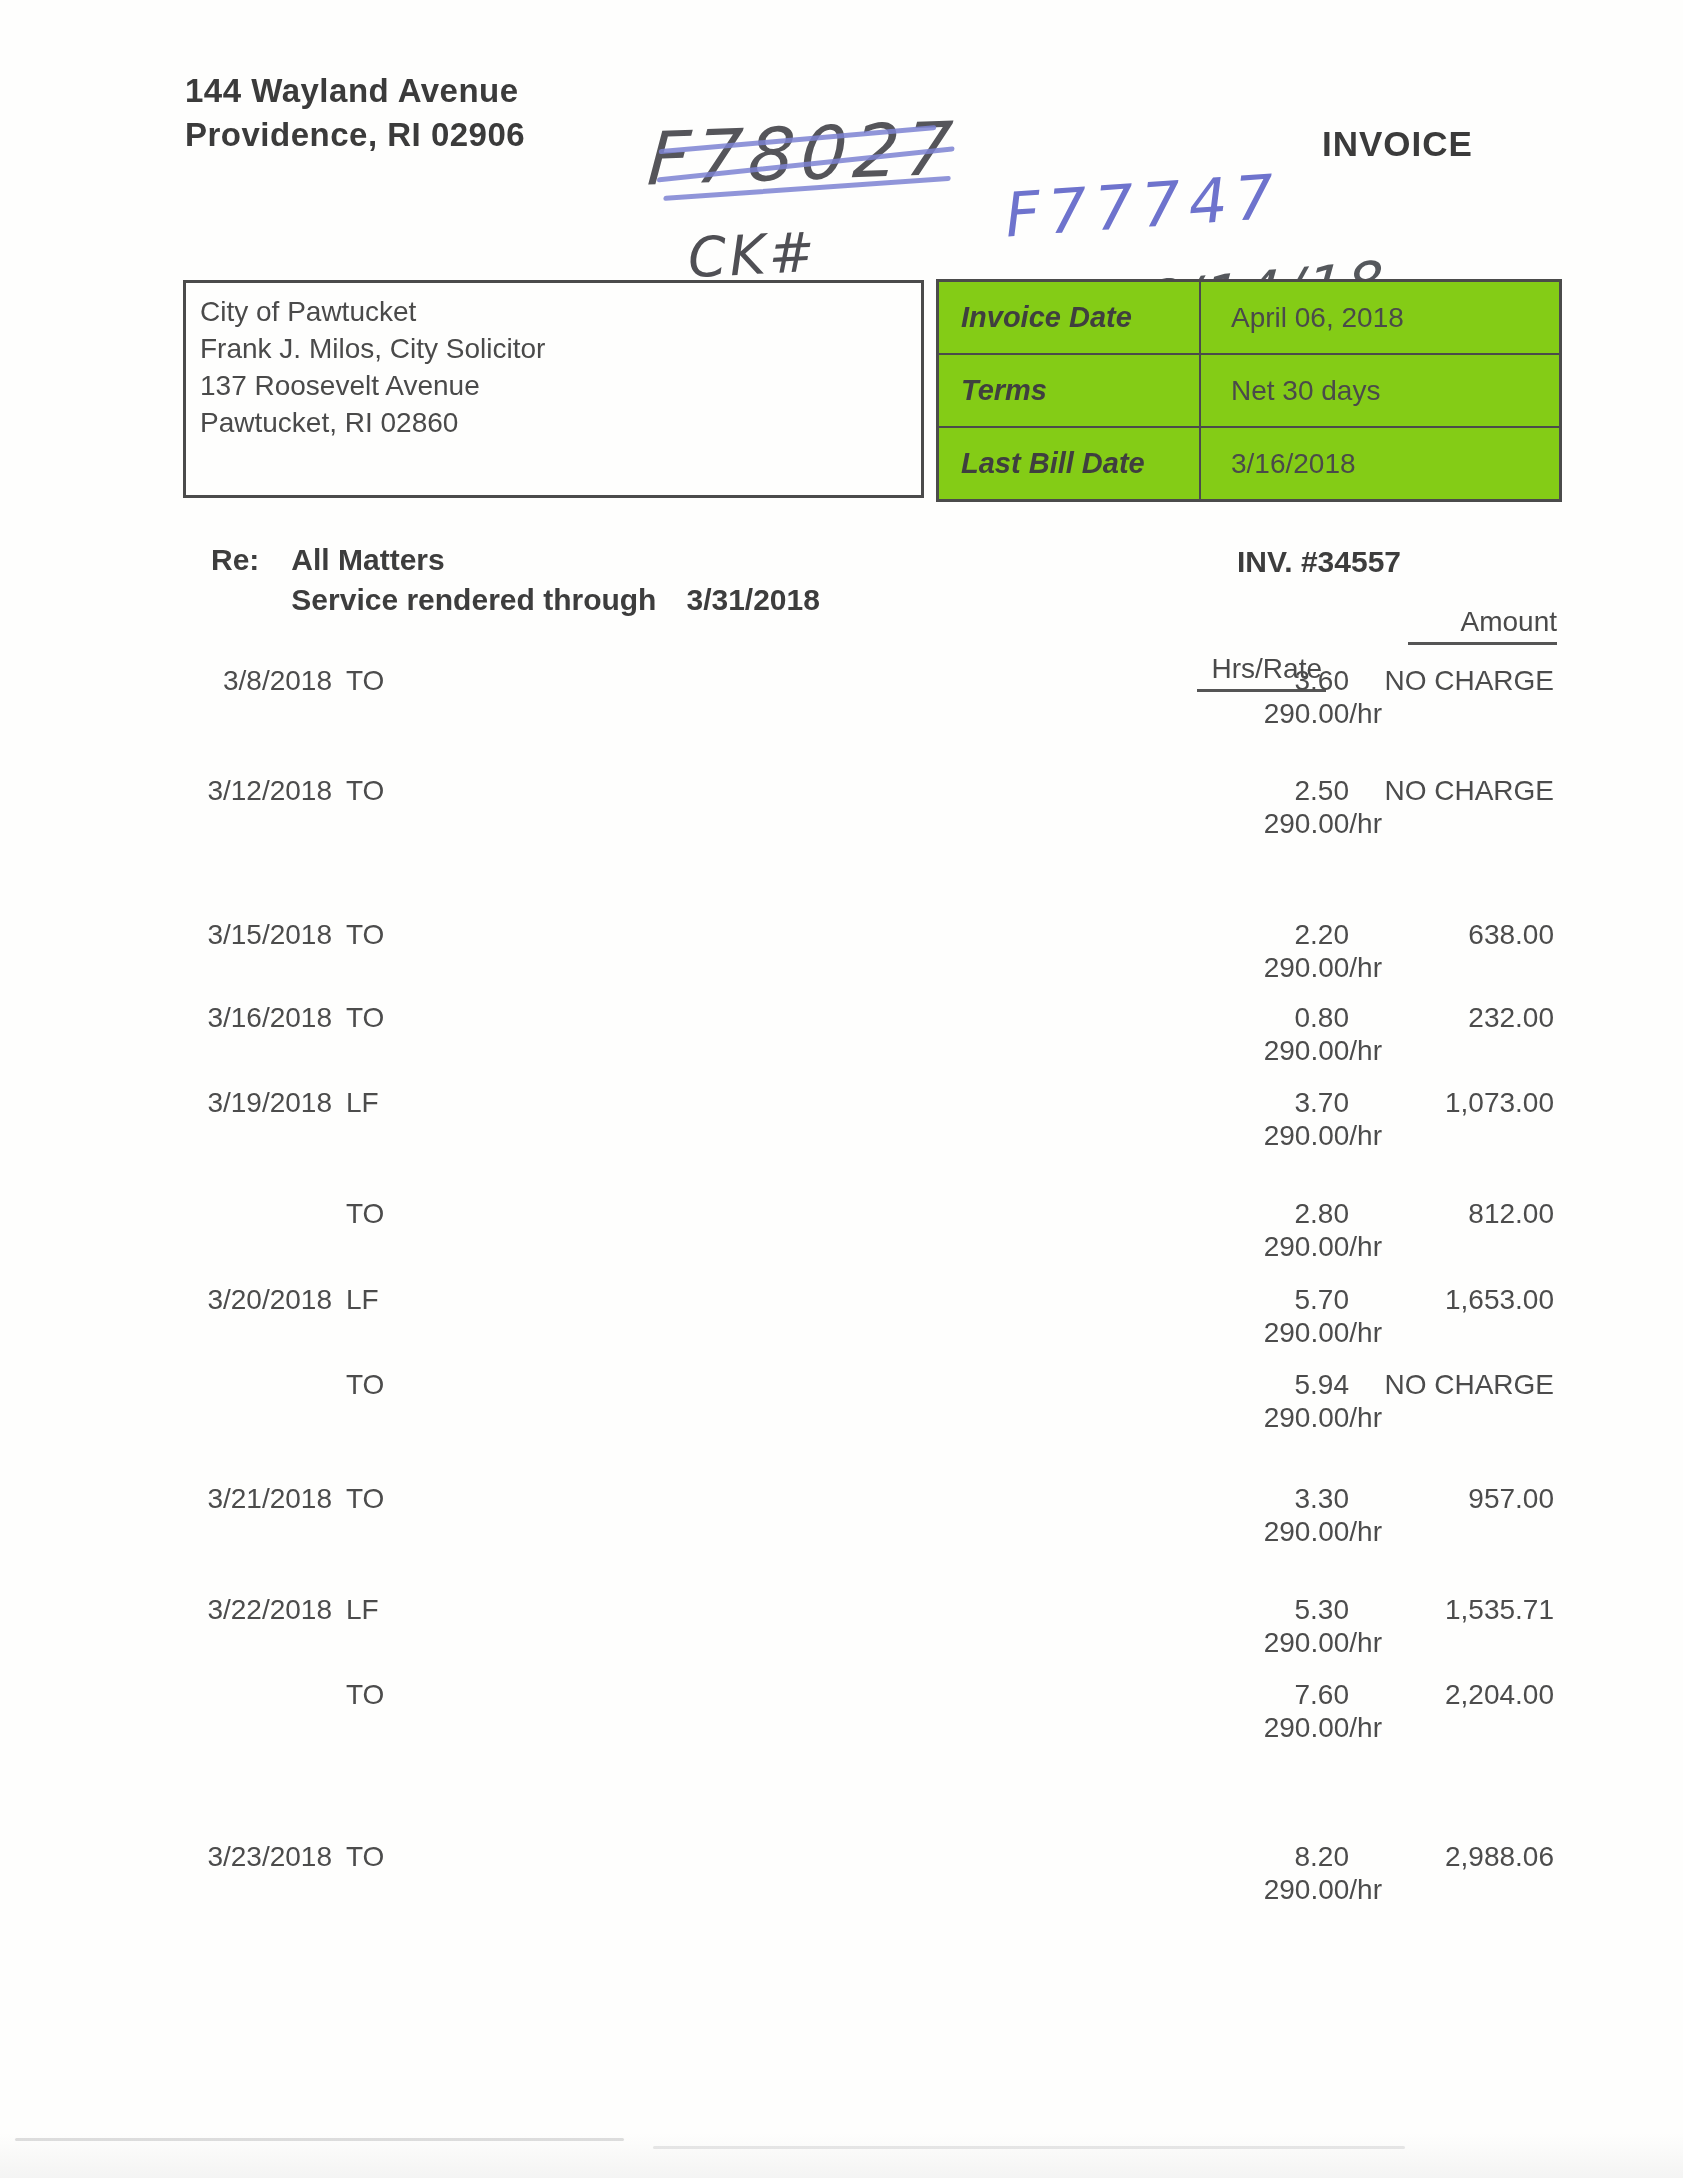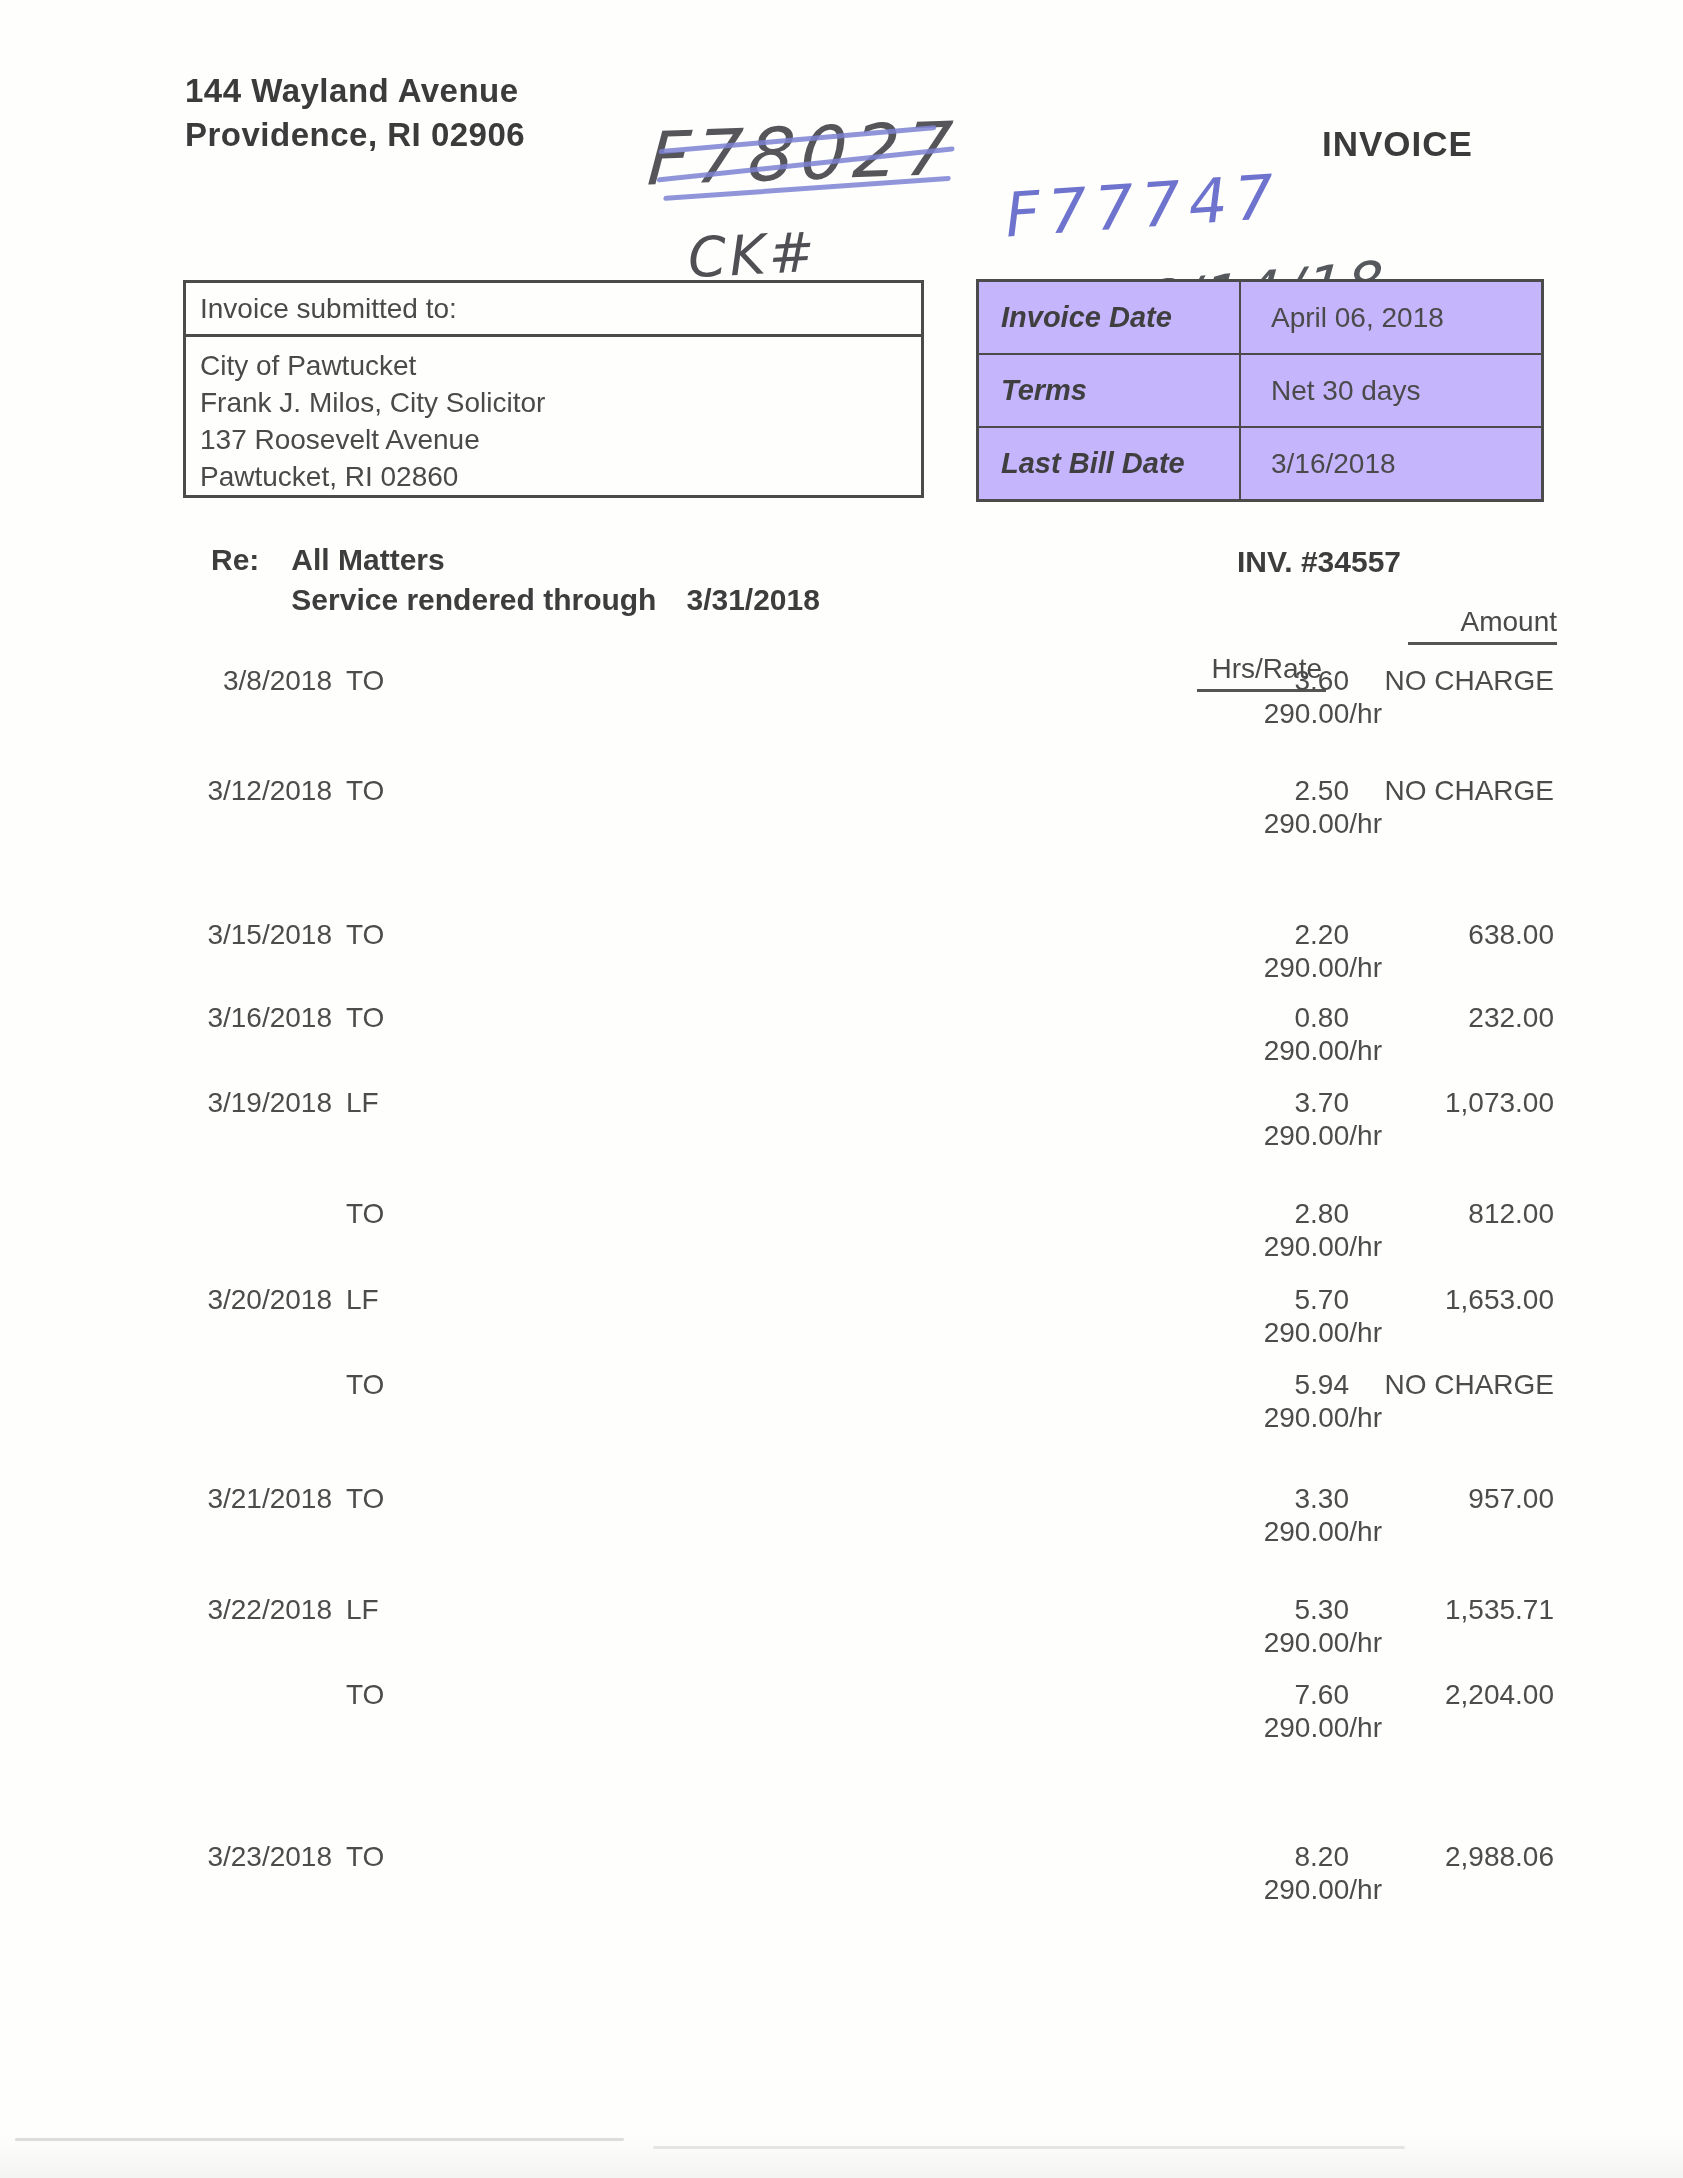--- a/index.html
+++ b/index.html
@@ -34,23 +34,23 @@
              transform:rotate(-5deg) skewX(-10deg); letter-spacing:4px; }
 
   
   .submitted-box { position:absolute; left:183px; top:280px; width:741px; height:218px;
                    border:3px solid #4b4b4b; box-sizing:border-box; background:#fefefd; }
   .submitted-header { height:51px; line-height:51px; padding-left:14px;
                       border-bottom:3px solid #4b4b4b; font-size:28px; color:#4a4a4a; }
   .submitted-body { padding:10px 0 0 14px; font-size:28px; line-height:37px; color:#4a4a4a; }
 
   
-  .details-table { position:absolute; left:936px; top:279px; width:568px; height:223px;
+  .details-table { position:absolute; left:936px; top:279px; width:626px; height:223px;
                    border:3px solid #4b4b4b; box-sizing:border-box; display:flex;
-                   flex-direction:column; background:#c4b5fd;margin-left:40px; }
+                   flex-direction:column; background:#84cc16; }
   .details-row { flex:1; display:flex; align-items:center; }
   .details-row + .details-row { border-top:2px solid #4b4b4b; }
   .details-label { width:238px; padding-left:22px; height:100%; display:flex;
                    align-items:center; border-right:2px solid #4b4b4b;
                    font-weight:bold; font-style:italic; font-size:29px; color:#3f3f3f; }
   .details-value { padding-left:30px; font-size:28px; color:#4a4a4a; }
 
   
   .re-block { position:absolute; left:211px; top:540px; display:flex;
               font-size:30px; font-weight:bold; color:#3d3d3d; line-height:40px; }
@@ -98,21 +98,20 @@
     <span>F78027</span>
     <i class="strike s1"></i>
     <i class="strike s2"></i>
     <i class="strike s3"></i>
   </div>
   <div class="hw hw-ck">CK#</div>
   <div class="hw hw-blue">F77747</div>
   <div class="hw hw-date">6/14/18</div>
 
   <section class="submitted-box">
-    <div class="submitted-header">Invoice submitted to:</div>
     <div class="submitted-body">
       <div>City of Pawtucket</div>
       <div>Frank J. Milos, City Solicitor</div>
       <div>137 Roosevelt Avenue</div>
       <div>Pawtucket, RI 02860</div>
     </div>
   </section>
 
   <section class="details-table">
     <div class="details-row">

